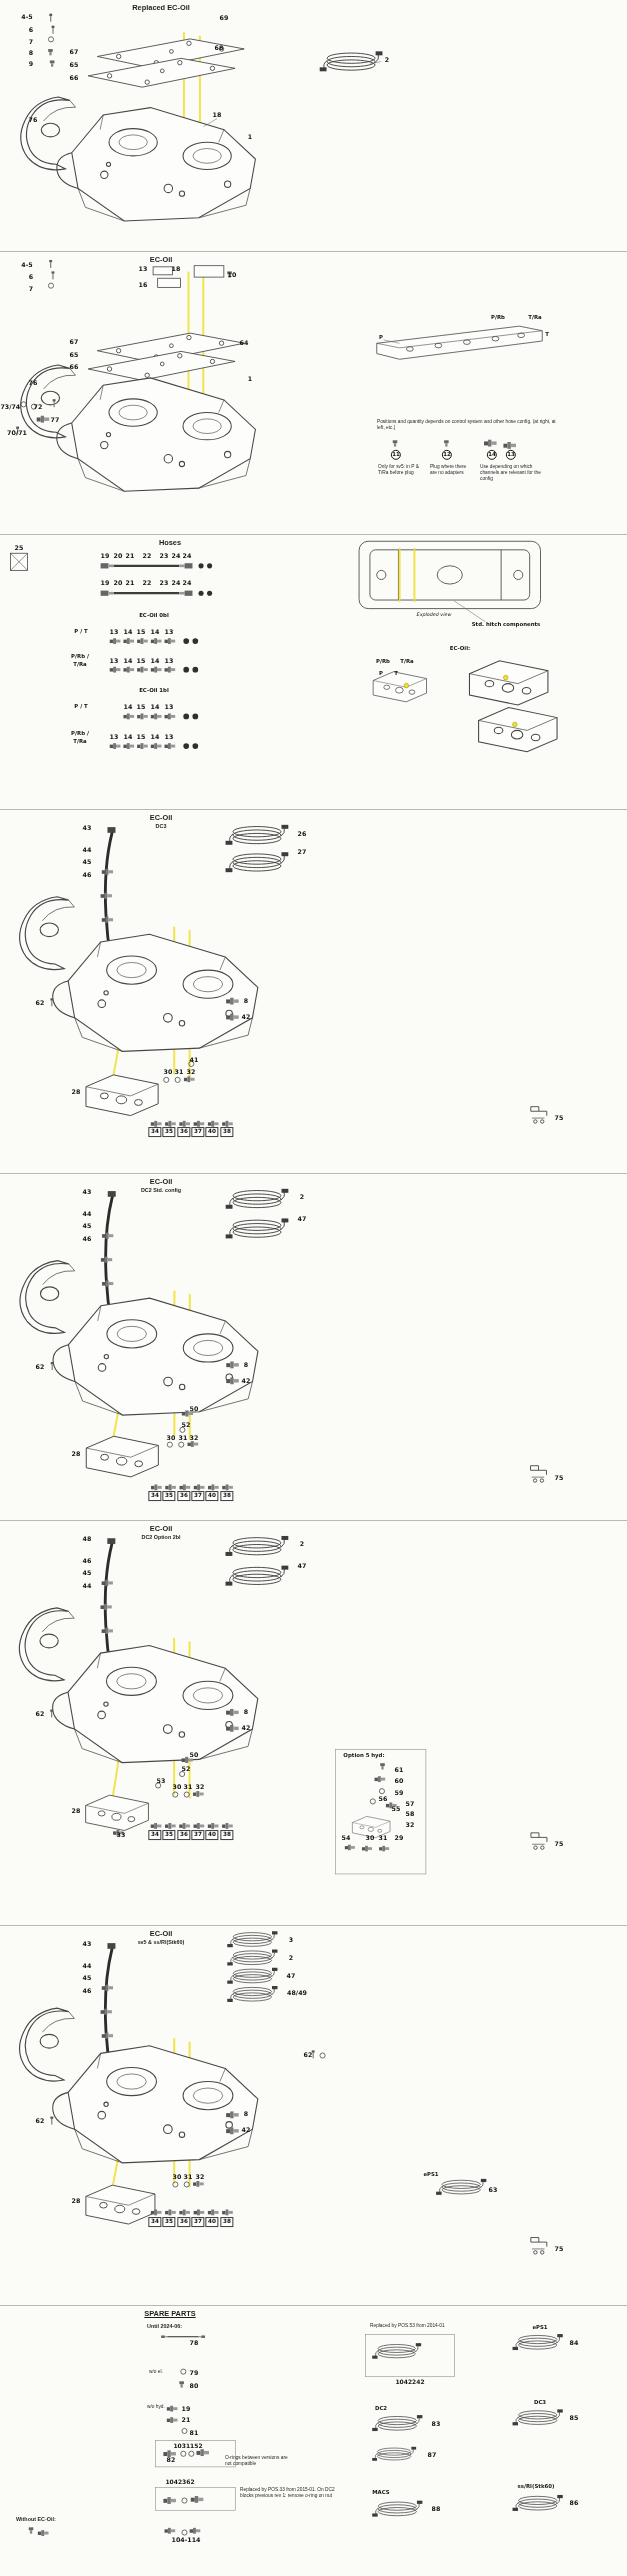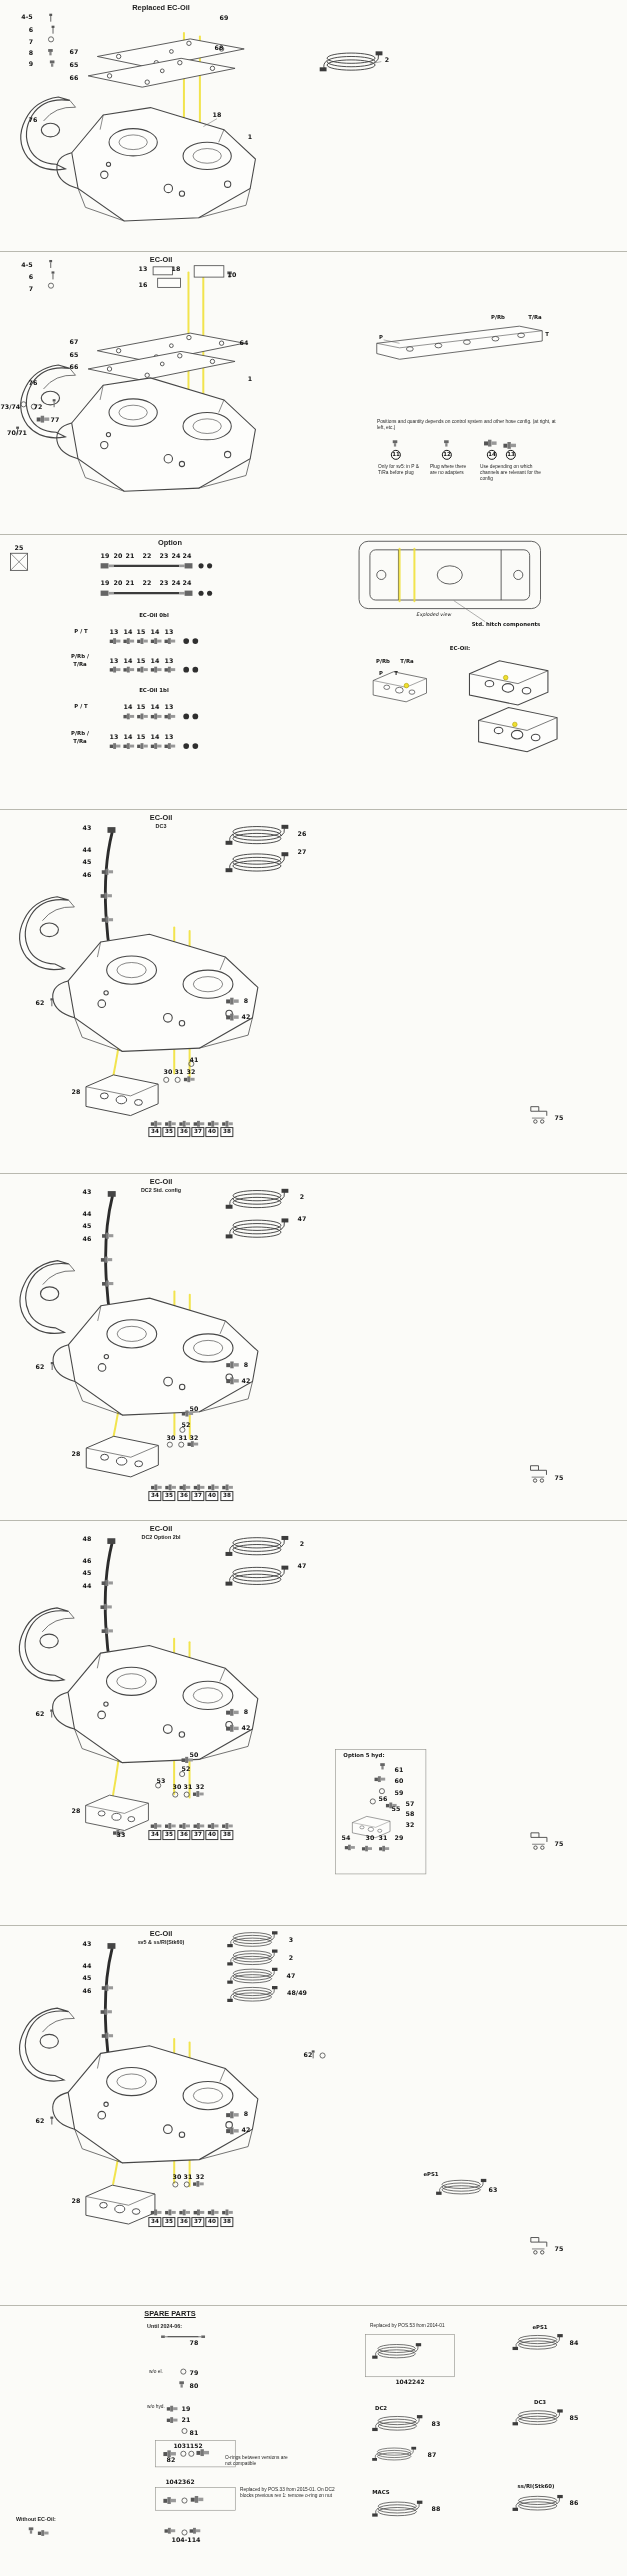--- a/index.html
+++ b/index.html
@@ -230,21 +230,21 @@
       </div>
   <div class="layer">
         <div class="note" style="left: 377px; top: 167px; width: 183px;">Positions and quantity depends on control system and other hose config. (at right, at left, etc.)</div>
         <div class="note" style="left: 378px; top: 212px; width: 41px;">Only for sv5: in P &amp; T/Ra before plug</div>
         <div class="note" style="left: 430px; top: 212px; width: 40px;">Plug where there are no adapters</div>
         <div class="note" style="left: 480px; top: 212px; width: 66px;">Use depending on which channels are relevant for the config</div>
       </div>
 </section>
 
 <section class="sec" style="height:275px">
-  <div class="sec-title" style="left:170px">Option</div>
+  <div class="sec-title" style="left:170px">Hoses</div>
   <svg class="art" width="628" height="275" viewBox="0 0 1100 482">
     <rect x="18" y="32" width="30" height="30" class="part"></rect>
     <line x1="18" y1="32" x2="48" y2="62" class="ln"></line>
     <line x1="48" y1="32" x2="18" y2="62" class="ln"></line>
     <use href="#sym-hose-straight" transform="translate(176,46) scale(1.15)"></use>
     <use href="#sym-hose-straight" transform="translate(176,94) scale(1.15)"></use>
     <circle cx="352" cy="54" r="4.5" class="dot"></circle>
     <circle cx="367" cy="54" r="4.5" class="dot"></circle>
     <circle cx="352" cy="102" r="4.5" class="dot"></circle>
     <circle cx="367" cy="102" r="4.5" class="dot"></circle>

